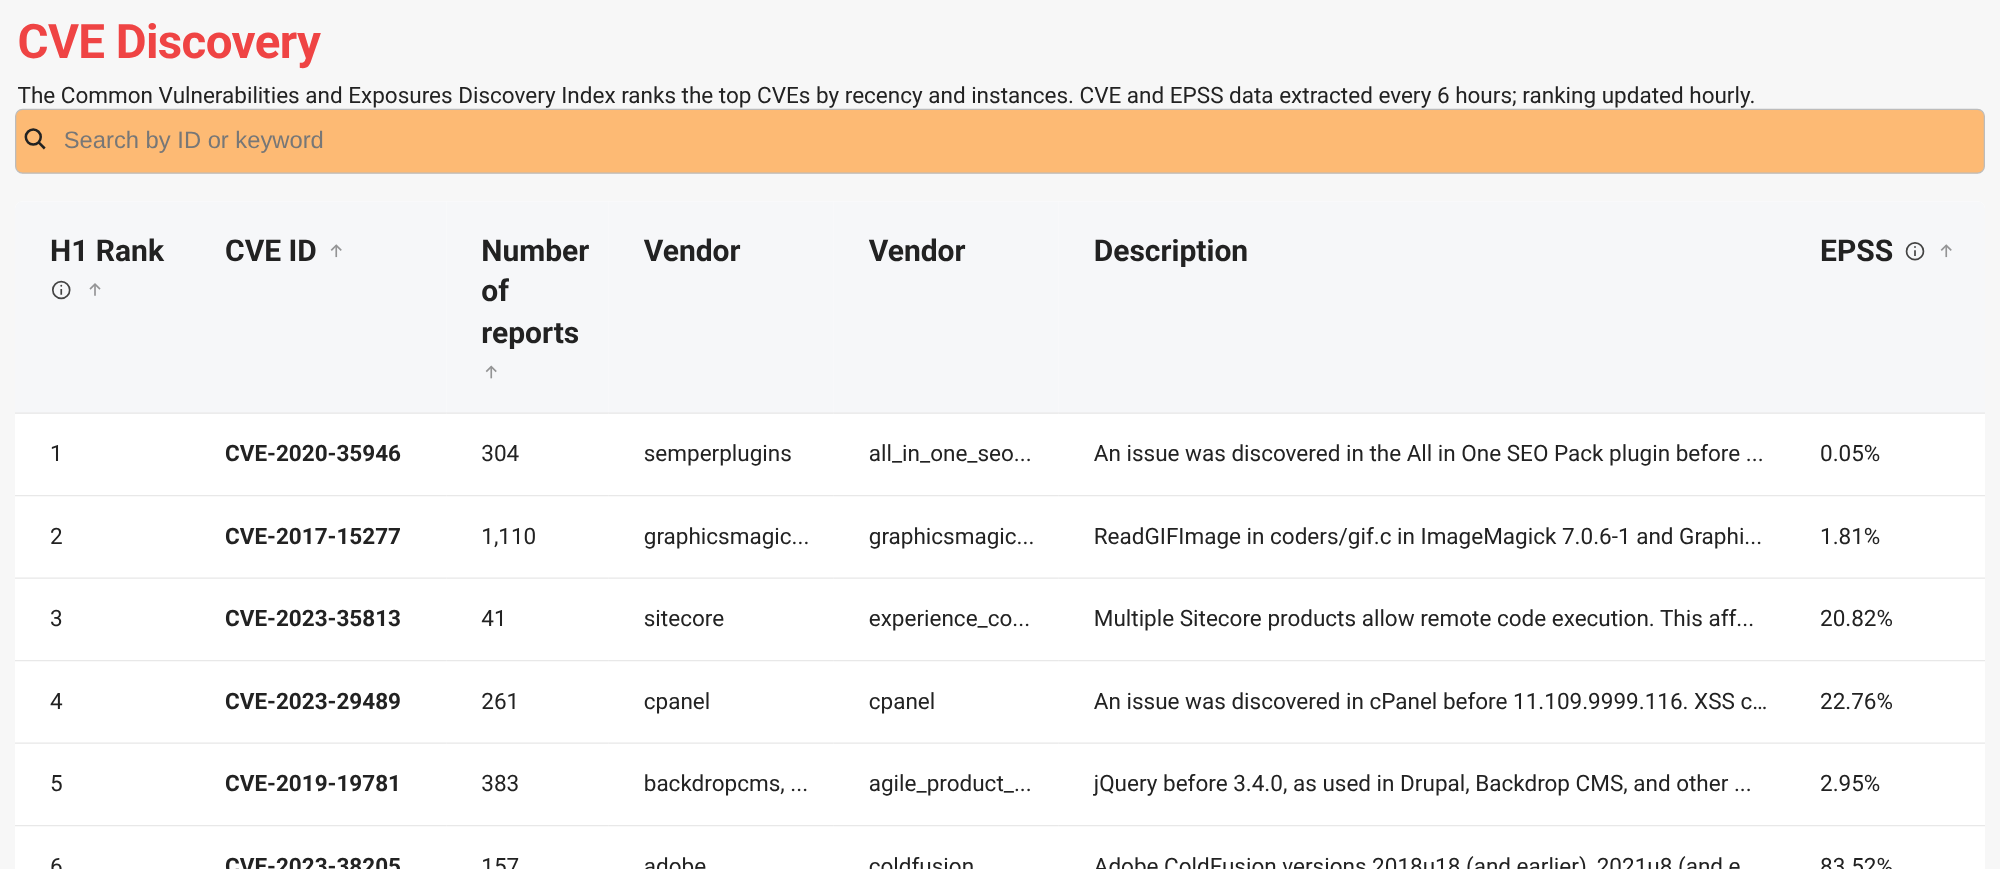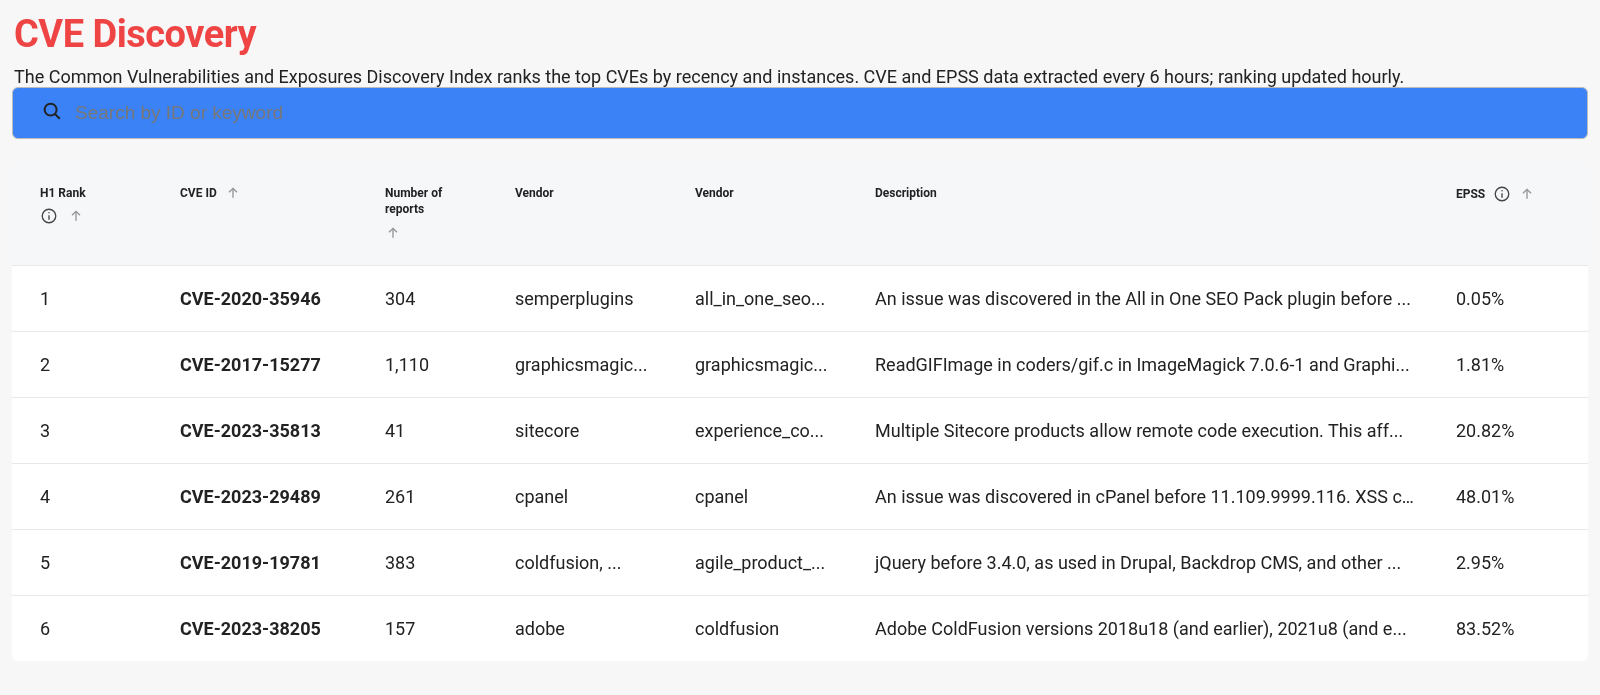--- a/index.html
+++ b/index.html
@@ -21,22 +21,22 @@
     .subtitle {
       font-size: 18px;
       color: #222;
       padding-left: 2px;
     }
     .search-wrap {
       display: flex;
       align-items: center;
       border: 1px solid #bcbcbc;
       border-radius: 6px;
-      background: #3b82f6;
-      padding: 0 28px;
+      background: #fdba74;
+      padding: 0 4px;
       height: 52px;
       margin-bottom: 22px;
     }
     .search-wrap svg {
       width: 22px;
       height: 22px;
       flex-shrink: 0;
       margin-right: 12px;
     }
     .search-wrap input {
@@ -54,21 +54,21 @@
       overflow: hidden;
     }
     table {
       width: 100%;
       border-collapse: collapse;
       table-layout: fixed;
     }
     thead tr { background: #f6f7f9; }
     th {
       text-align: left;
-      font-size: 12px;
+      font-size: 24px;
       font-weight: 700;
       color: #222;
       padding: 24px 14px 24px 28px;
       vertical-align: top;
     }
     th .th-inner {
       display: inline-flex;
       flex-wrap: wrap;
       align-items: center;
       gap: 8px;
@@ -231,27 +231,27 @@
           <td>Multiple Sitecore products allow remote code execution. This aff...</td>
           <td>20.82%</td>
         </tr>
         <tr>
           <td>4</td>
           <td class="cve-id">CVE-2023-29489</td>
           <td>261</td>
           <td>cpanel</td>
           <td>cpanel</td>
           <td>An issue was discovered in cPanel before 11.109.9999.116. XSS c...</td>
-          <td>48.01%</td>
+          <td>22.76%</td>
         </tr>
         <tr>
           <td>5</td>
           <td class="cve-id">CVE-2019-19781</td>
           <td>383</td>
-          <td>coldfusion, ...</td>
+          <td>backdropcms, ...</td>
           <td>agile_product_...</td>
           <td>jQuery before 3.4.0, as used in Drupal, Backdrop CMS, and other ...</td>
           <td>2.95%</td>
         </tr>
         <tr>
           <td>6</td>
           <td class="cve-id">CVE-2023-38205</td>
           <td>157</td>
           <td>adobe</td>
           <td>coldfusion</td>

